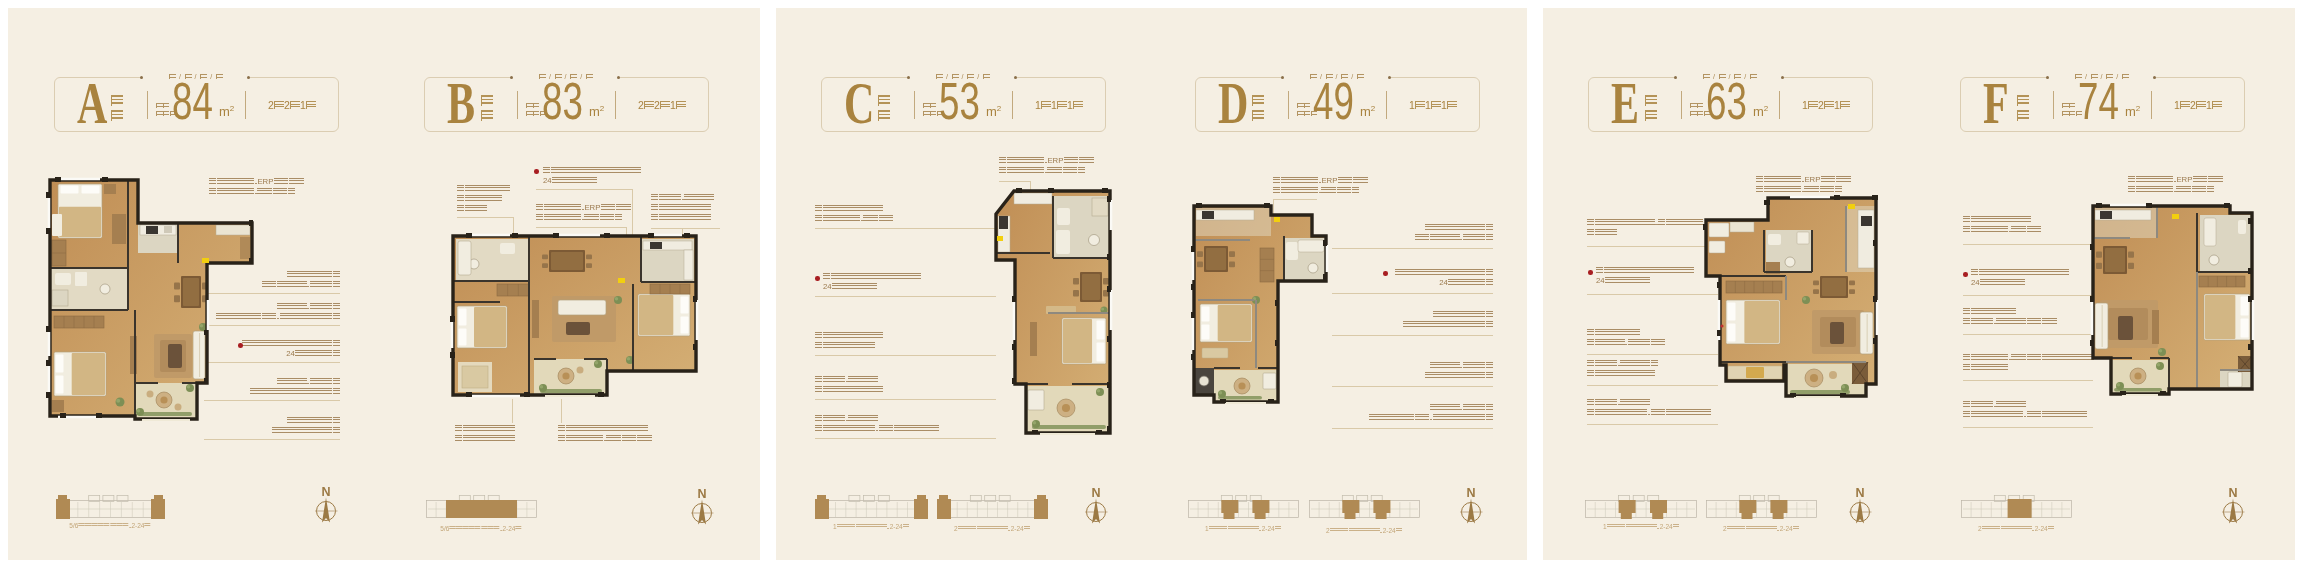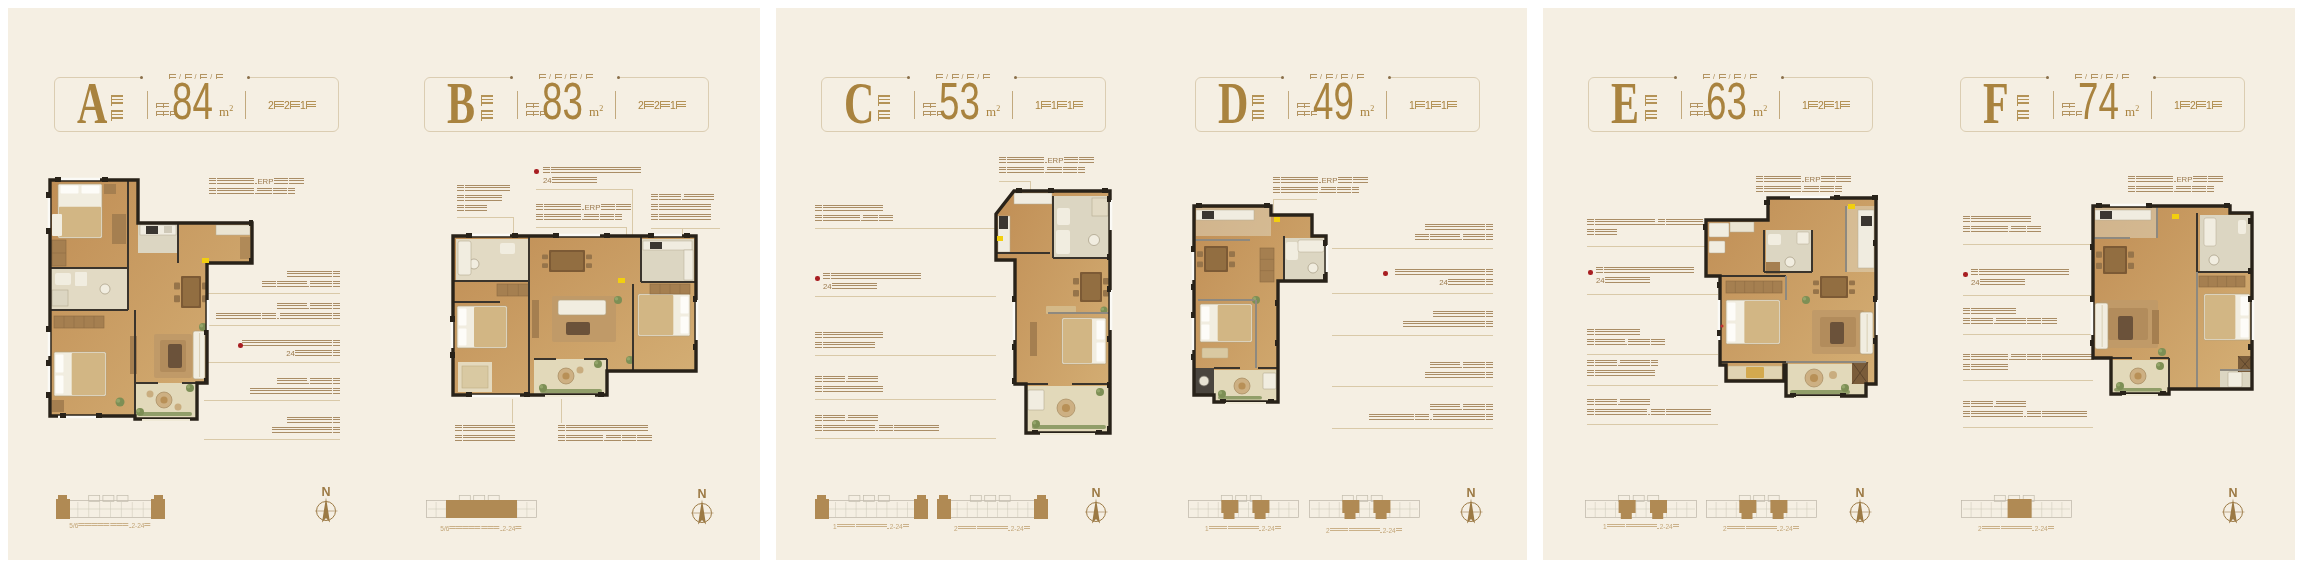--- a/index.html
+++ b/index.html
@@ -23,21 +23,21 @@
 .cap{position:absolute;font-size:6.5px;color:#c3a679;white-space:nowrap;}
 .hdr{position:absolute;width:283px;height:53px;border:1px solid #dbcdb2;border-radius:6px;}
 .hmask{position:absolute;top:-2px;left:87px;width:106px;height:3px;background:#f5efe3;}
 .hdot{position:absolute;width:3px;height:3px;border-radius:50%;background:#8a6f4a;top:-2px;}
 .htop{position:absolute;top:-5px;left:76px;width:130px;text-align:center;font-size:7px;color:#a8854c;letter-spacing:1px;white-space:nowrap;}
 .hletter{position:absolute;left:22px;top:-5px;font-family:"Liberation Serif",serif;font-weight:bold;font-size:60px;line-height:60px;color:#a9833f;transform:scaleX(.7);transform-origin:left top;}
 .hxing{position:absolute;left:56px;top:15px;font-size:13px;line-height:15px;color:#a9833f;}
 .hdiv{position:absolute;width:1px;top:13px;height:28px;background:#c2a97e;}
 .hmini{position:absolute;left:101px;top:24px;font-size:7px;line-height:8px;color:#a8854c;}
 .hnum{position:absolute;left:117px;top:-2px;font-size:51px;line-height:51px;color:#a9833f;transform:scaleX(.72);transform-origin:left top;letter-spacing:0;}
-.hm2{position:absolute;left:164px;top:26px;font-size:13px;color:#a9833f;font-family:Liberation Serif, serif;}
+.hm2{position:absolute;left:164px;top:26px;font-size:13px;color:#a9833f;}
 .hspec{position:absolute;left:196px;top:21px;width:82px;text-align:center;font-size:10.5px;color:#a9833f;}
 svg{position:absolute;overflow:visible;}
 </style></head><body>
 <div id="page">
 <div class="panel" style="left:8px;width:752px;"></div>
 <div class="panel" style="left:776px;width:751px;"></div>
 <div class="panel" style="left:1543px;width:752px;"></div>
 
 <div class="hdr" style="left:54px;top:77px;">
       <div class="hmask"></div>

